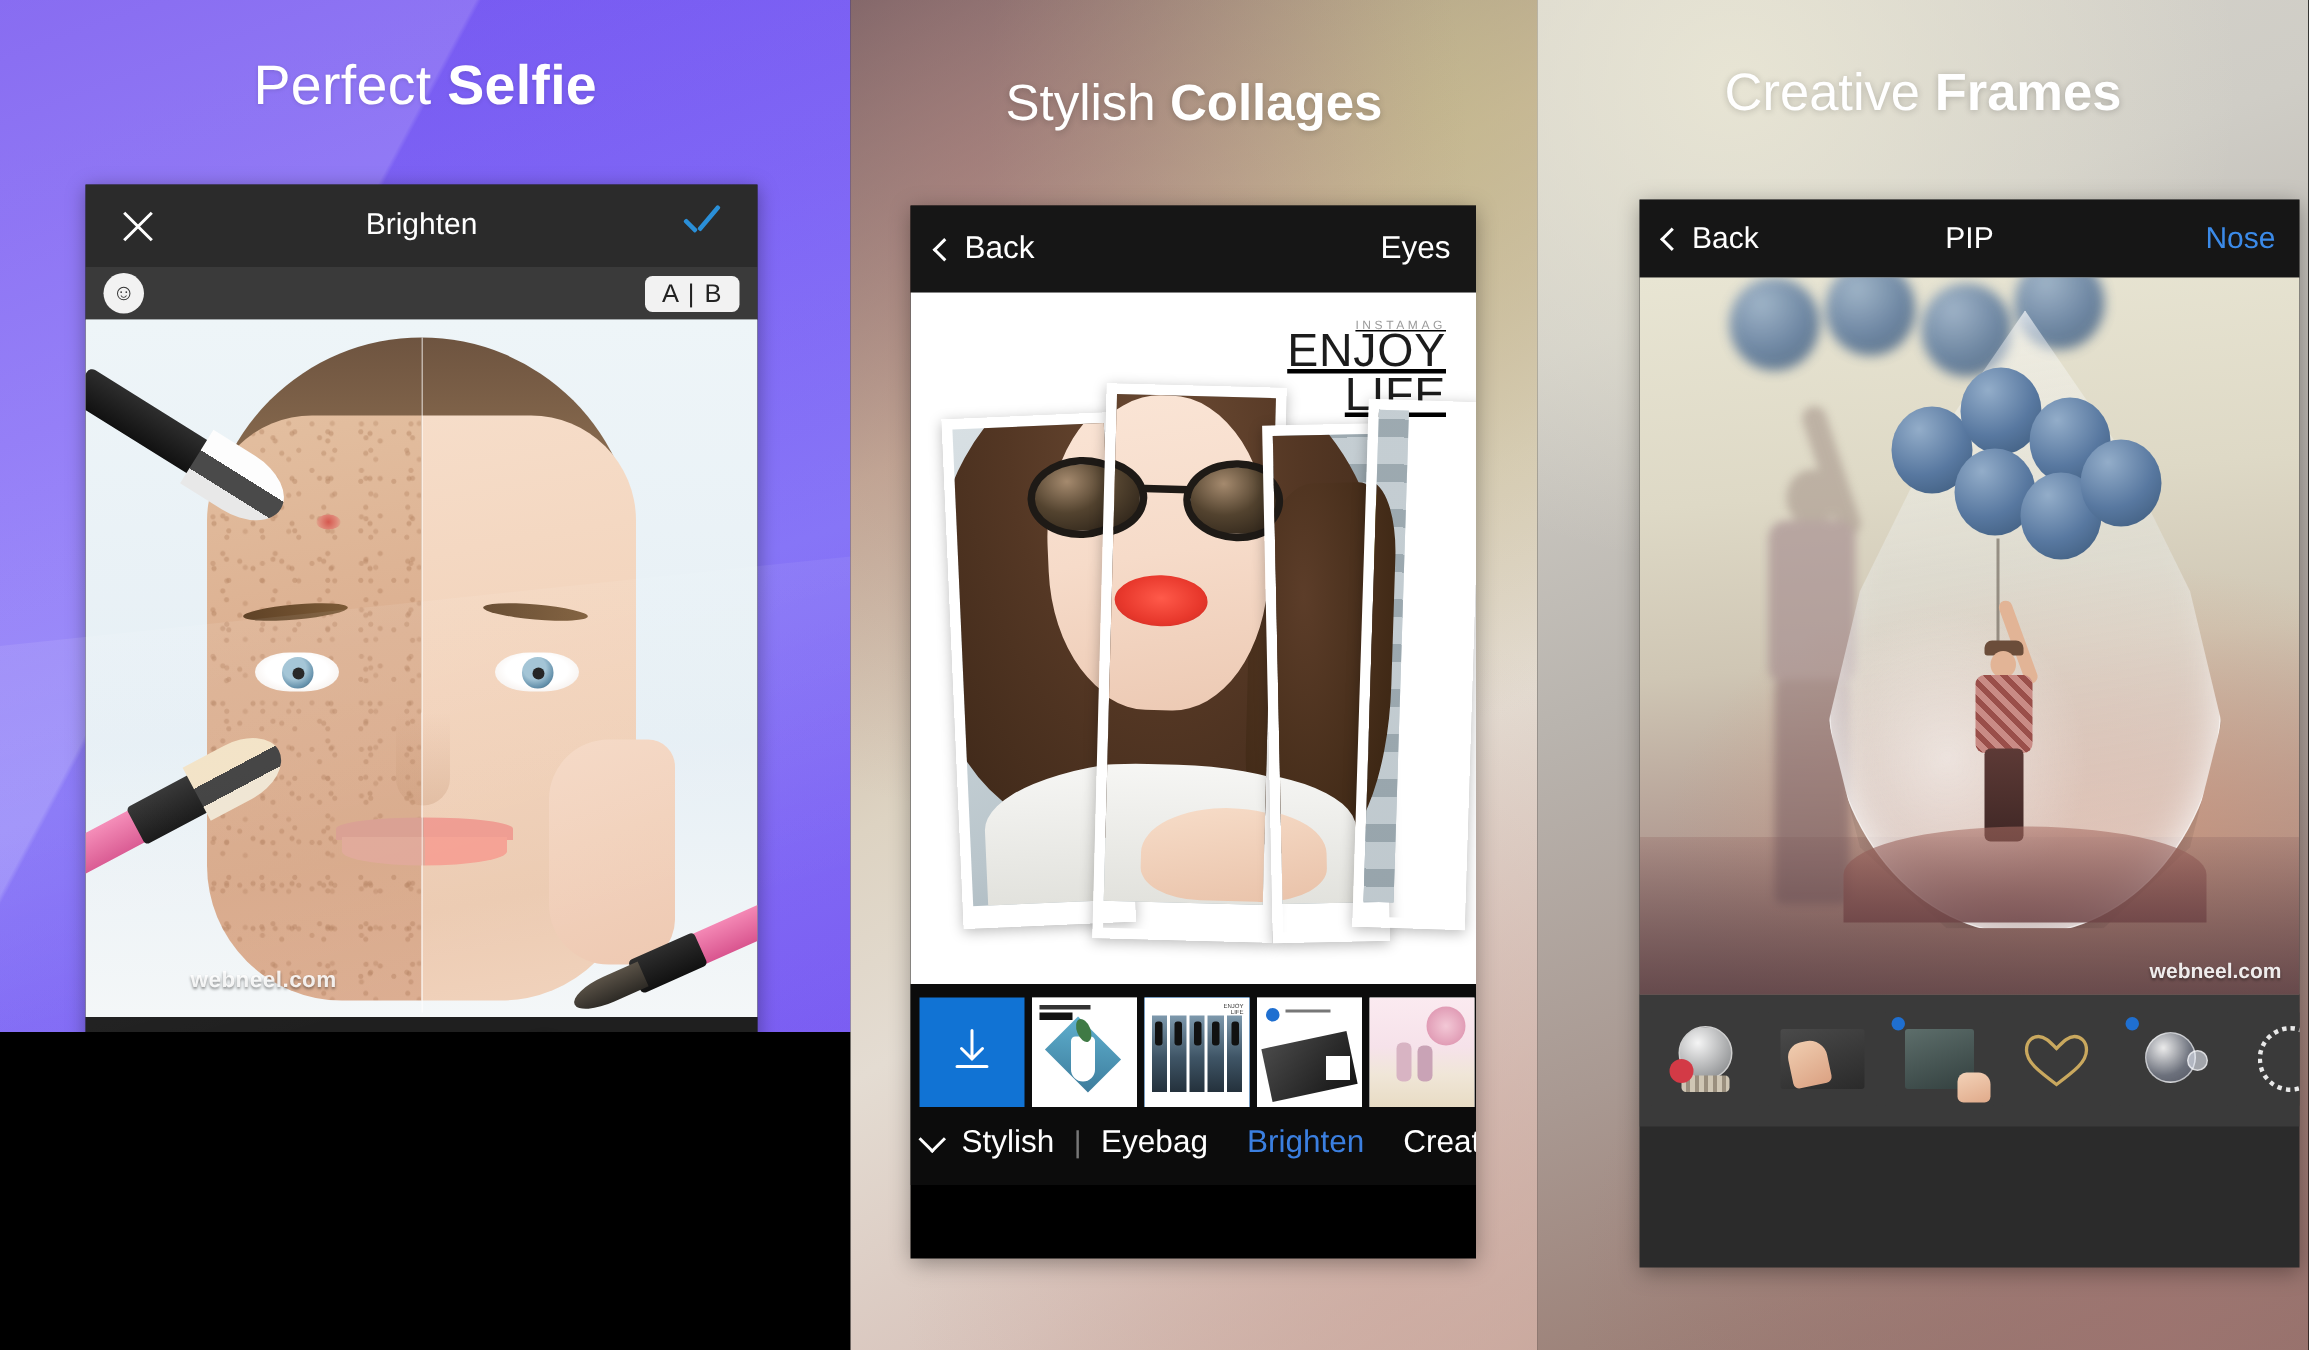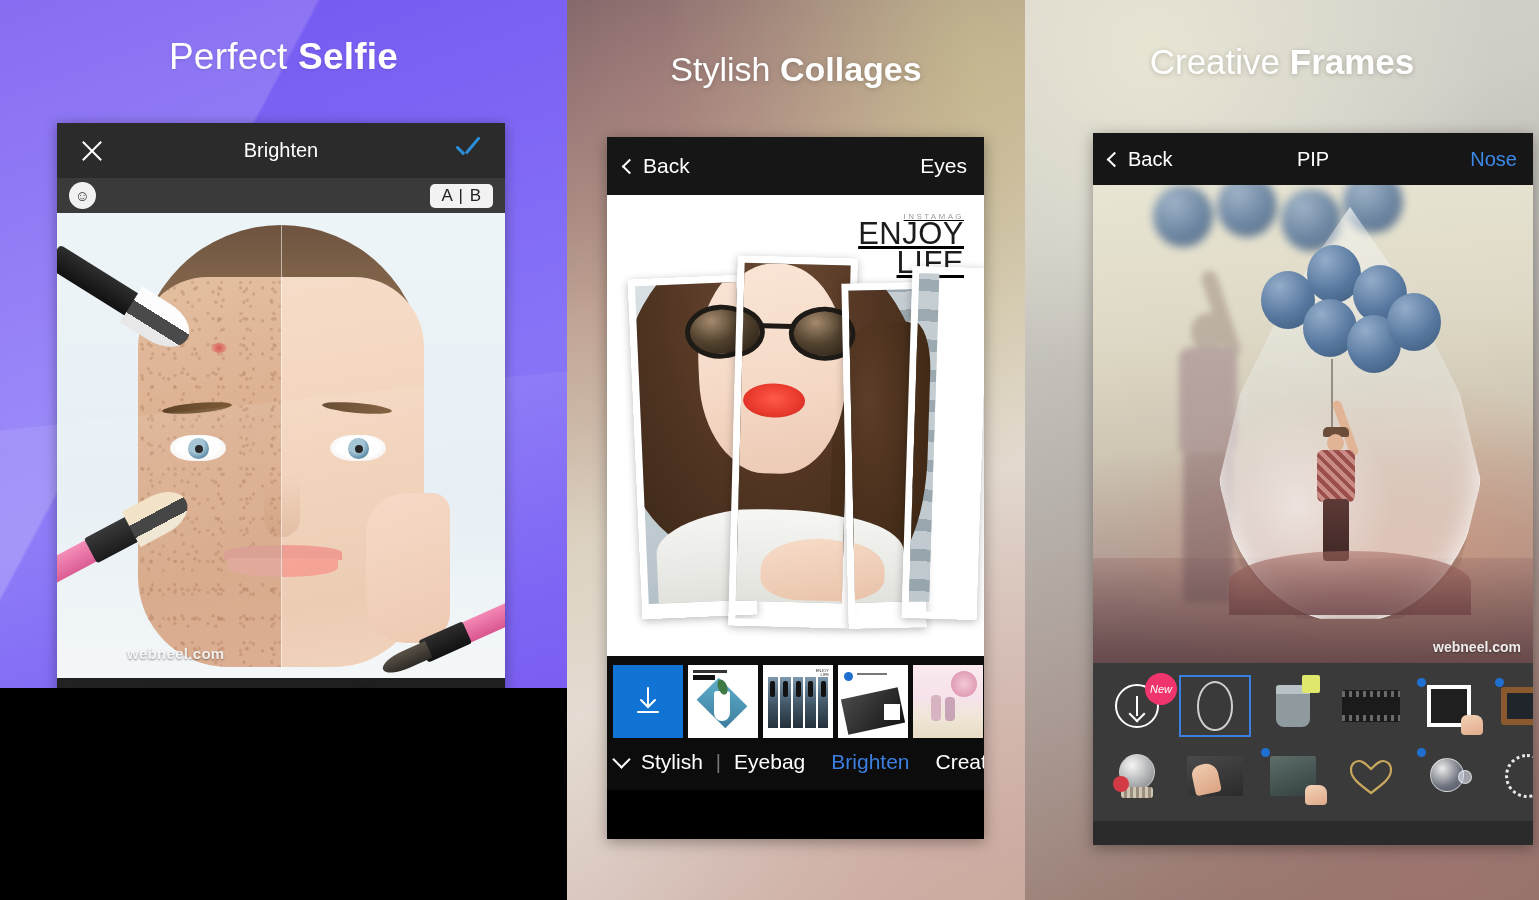--- a/index.html
+++ b/index.html
@@ -744,48 +744,20 @@
               <div class="head"></div>
             <div class="shirt"></div>
               <div class="pants"></div>
           </div>
           <div class="hill"></div>
         </div>
         <div class="wm3">webneel.com</div>
       </div>
 
       <div class="framegrid">
-        <div class="frow">
-          <div class="fcell">
-            <div class="dlcirc"></div>
-            <div class="badge">New</div>
-          </div>
-          <div class="fcell sel">
-            <div class="fr-loop"></div>
-          </div>
-          <div class="fcell">
-            <div class="fr-glass">
-                <div class="tag"></div>
-              </div>
-          </div>
-          <div class="fcell">
-            <div class="fr-film"></div>
-          </div>
-          <div class="fcell">
-            <div class="bluedot"></div>
-            <div class="fr-polaroid"></div>
-            <div class="handic"></div>
-          </div>
-          <div class="fcell">
-            <div class="bluedot"></div>
-            <div class="fr-tv">
-                <i></i>
-              </div>
-          </div>
-        </div>
 
         <div class="frow">
           <div class="fcell">
             <div class="fr-globe">
               <div class="dome"></div>
                 <div class="base"></div>
                 <div class="santa"></div>
             </div>
           </div>
           <div class="fcell">

